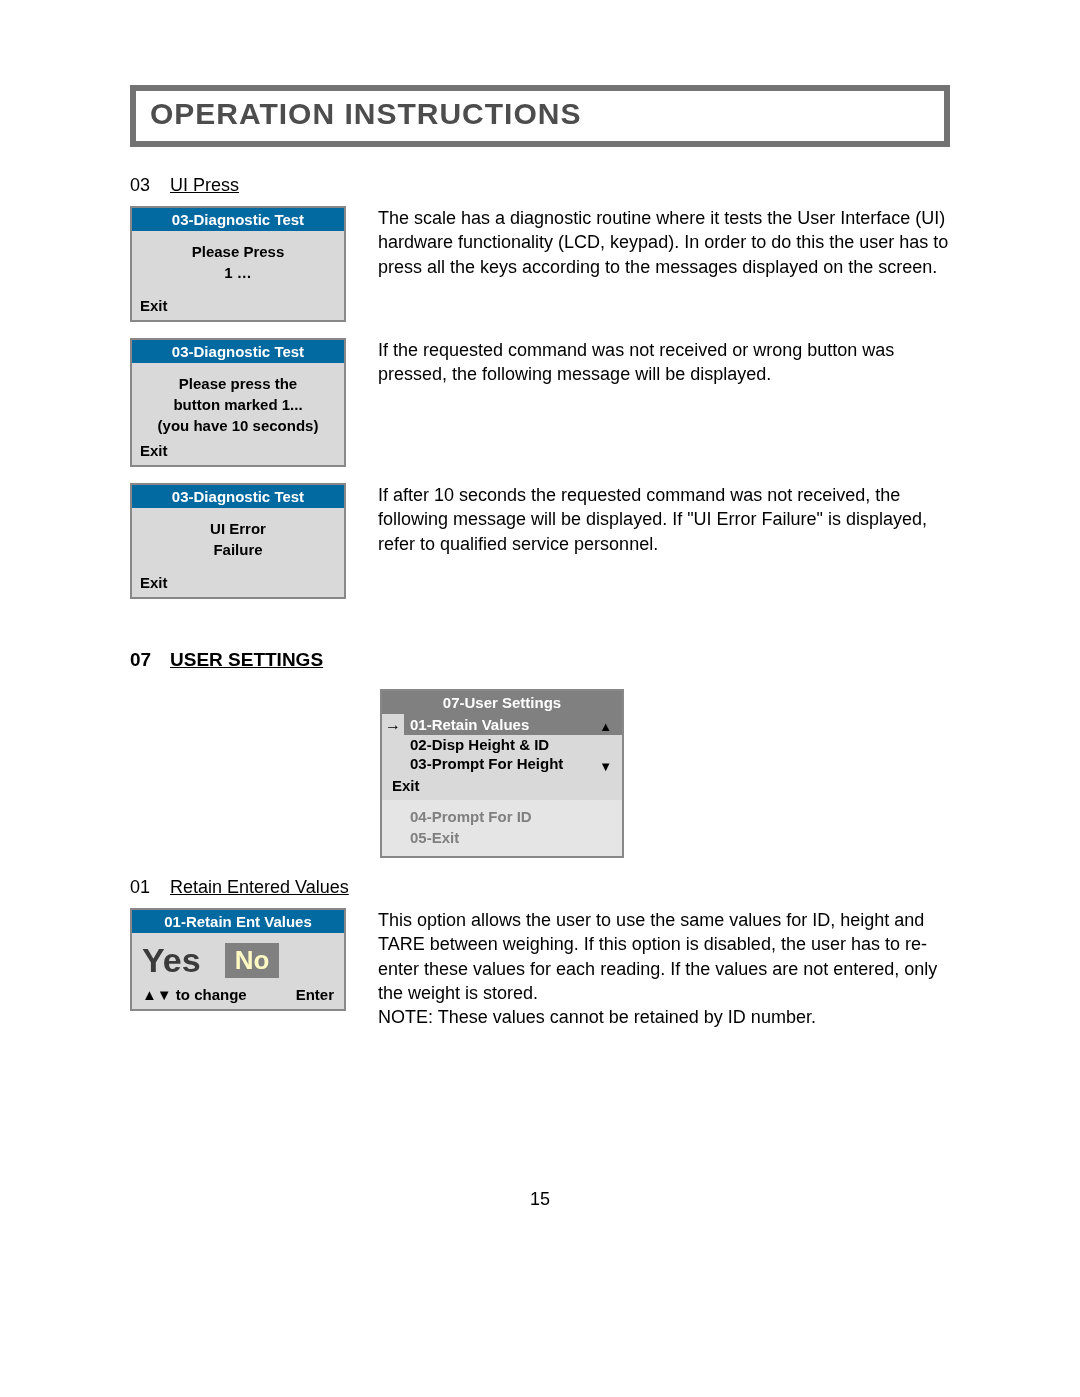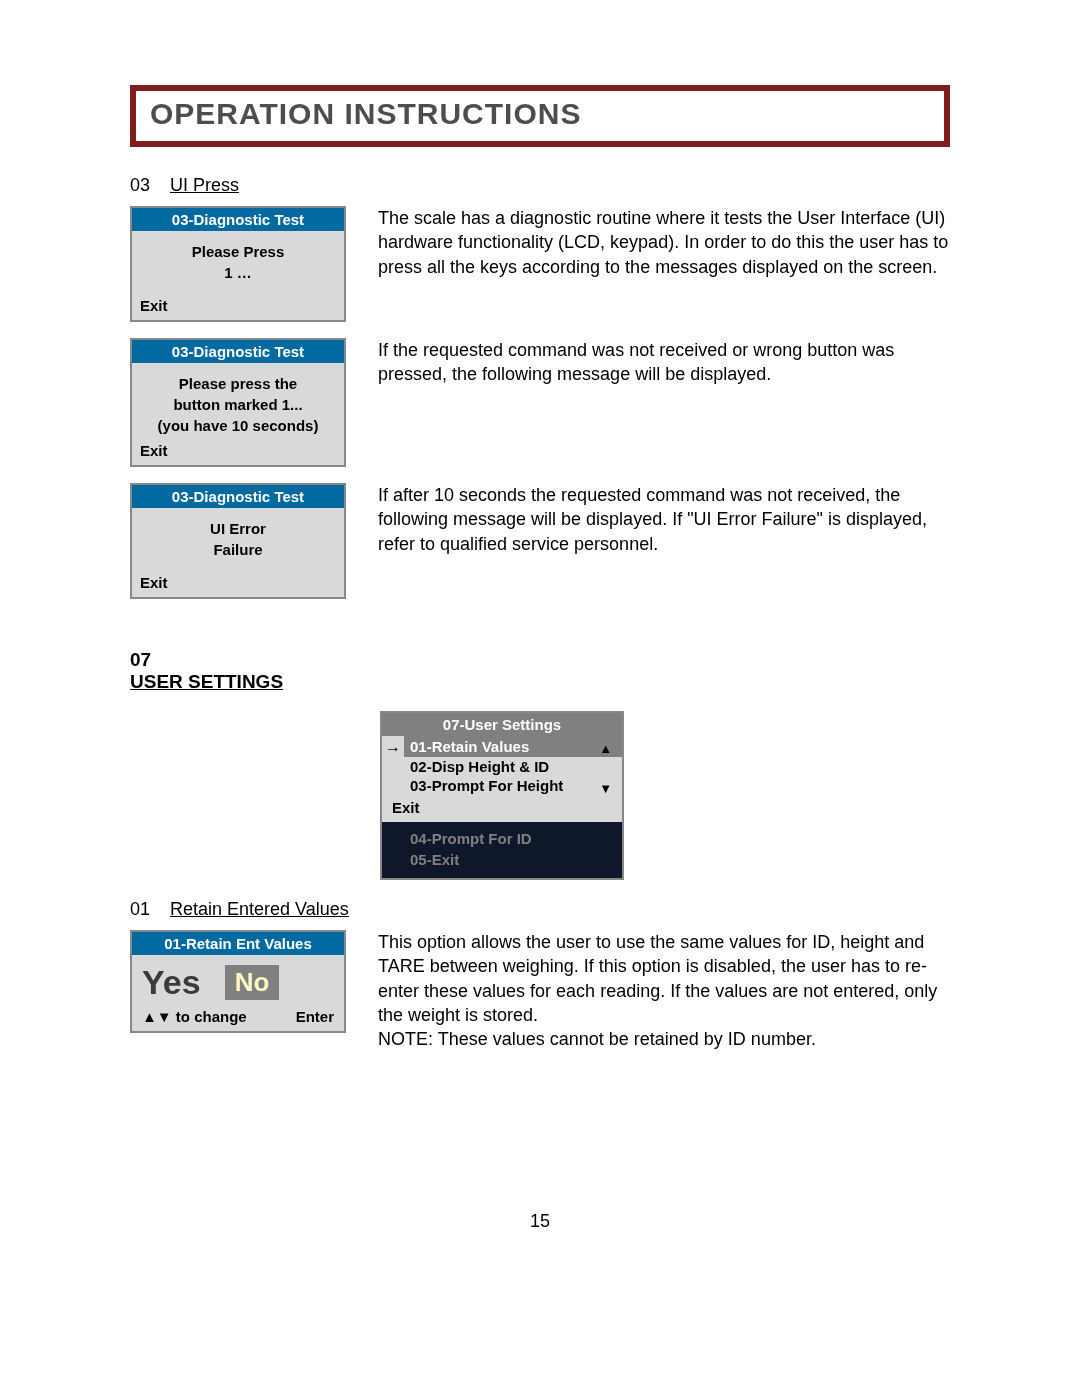--- a/index.html
+++ b/index.html
@@ -8,21 +8,21 @@
     background: #ffffff;
     font-family: Arial, Helvetica, sans-serif;
     color: #000000;
     width: 1080px;
   }
   .page {
     padding: 85px 130px 40px 130px;
     box-sizing: border-box;
   }
   .title-box {
-    border: 6px solid #7f1d1d;
+    border: 6px solid #737373;
     padding: 6px 14px 10px 14px;
     margin-bottom: 28px;
   }
   .title-box h1 {
     margin: 0;
     font-size: 30px;
     font-weight: bold;
     letter-spacing: 1px;
     color: #4d4d4d;
   }
@@ -77,21 +77,20 @@
   }
   .desc {
     font-size: 18px;
     line-height: 1.35;
     flex: 1;
   }
   .section-header {
     display: flex;
     margin-top: 50px;
     margin-bottom: 18px;
-    flex-direction: column;
   }
   .section-header .num {
     width: 40px;
     font-size: 19px;
     font-weight: bold;
   }
   .section-header .label {
     font-size: 19px;
     font-weight: bold;
     text-decoration: underline;
@@ -152,21 +151,21 @@
     font-weight: bold;
     font-size: 15px;
     padding: 1px 6px 1px 28px;
   }
   .menu-exit {
     font-weight: bold;
     font-size: 15px;
     padding: 4px 6px 6px 10px;
   }
   .menu-extra {
-    background: #0f172a;
+    background: #e5e5e5;
     color: #808080;
     font-weight: bold;
     font-size: 15px;
     padding: 6px 6px 8px 28px;
     line-height: 1.4;
   }
   .yesno-screen {
     width: 216px;
     background: #d9d9d9;
     border: 2px solid #888;

